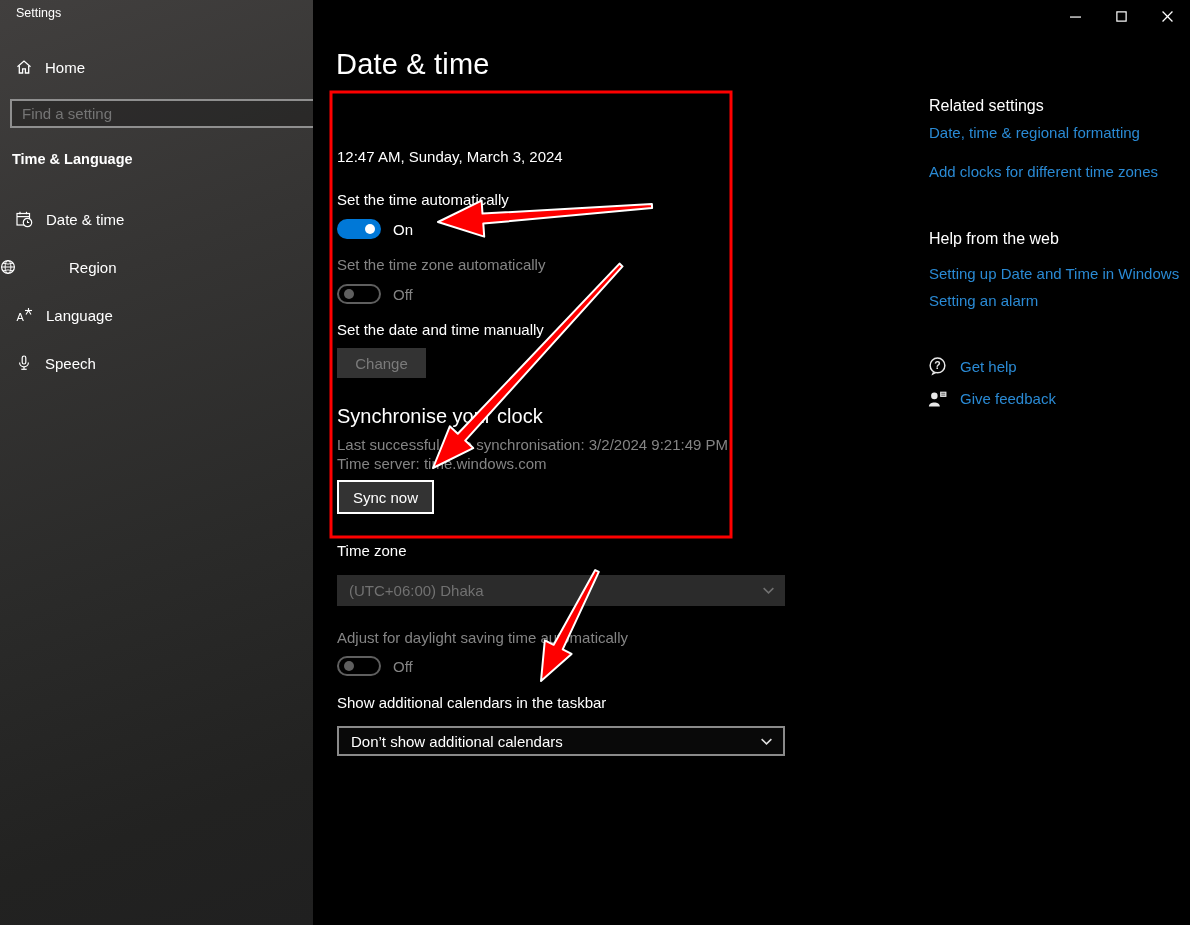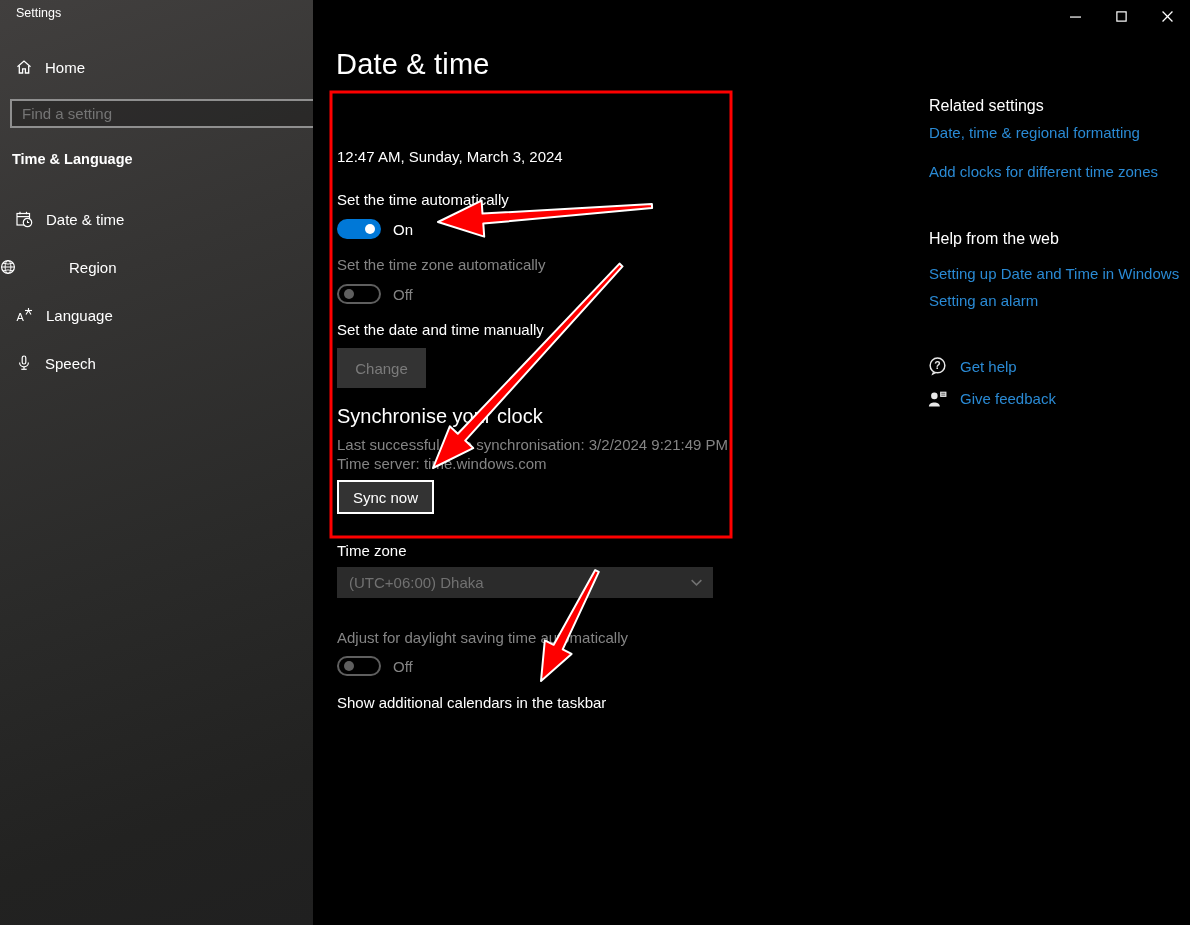--- a/index.html
+++ b/index.html
@@ -27,27 +27,27 @@
   
   .toggle { width:44px; height:20px; border-radius:10px; position:relative; cursor:pointer; }
   .toggle.on  { background:#0078d7; }
   .toggle.off { background:transparent; border:2px solid #5f5f5f; }
   .toggle .knob { position:absolute; width:10px; height:10px; border-radius:50%; top:50%; transform:translateY(-50%); }
   .toggle.on  .knob { right:6px; background:#fff; }
   .toggle.off .knob { left:5px;  background:#5f5f5f; }
   .tgl-row { display:flex; align-items:center; }
   .tgl-row .state { margin-left:12px; font-size:15px; }
   
-  .btn-change { width:89px; height:40px; background:#333333; color:#7b7b7b; font-size:15px;
+  .btn-change { width:89px; height:30px; background:#333333; color:#7b7b7b; font-size:15px;
                 border:none; font-family:"Liberation Sans", sans-serif; }
   .btn-sync   { min-width:92px; height:34px; background:#333333; color:#fff; font-size:15px;
                 border:2px solid #fff; padding:0 14px; font-family:"Liberation Sans", sans-serif; cursor:pointer; }
   
-  .dd { width:376px; display:flex; align-items:center; justify-content:space-between;
-        padding:0 10px 0 12px; font-size:15px; cursor:default; }
+  .dd { width:448px; display:flex; align-items:center; justify-content:space-between;
+        padding:0 10px 0 12px; font-size:15px; cursor:default;margin-top:8px; }
   .dd-disabled { height:31px; background:#2b2b2b; color:#717171; }
   .dd-enabled  { height:30px; background:#090909; border:2px solid #8a8a8a; color:#fff; cursor:pointer; }
   
   .rc-title { color:#fff; font-size:16px; }
   .link { color:#2a8ad4; font-size:15px; cursor:pointer; }
   .icon-row { display:flex; align-items:center; }
   .icon-row .link { margin-left:12px; }
   
   .cap-btn { top:0; width:46px; height:32px; display:flex; align-items:center; justify-content:center; cursor:pointer; }
   
@@ -160,20 +160,26 @@
 
   <div class="abs txt-dim" style="left:24px; top:629px;">Adjust for daylight saving time automatically</div>
   <div class="abs tgl-row" style="left:24px; top:656px;">
     <div class="toggle off">
         <span class="knob"></span>
       </div>
     <span class="state txt-dim">Off</span>
   </div>
 
   <div class="abs txt" style="left:24px; top:694px;">Show additional calendars in the taskbar</div>
+  <div class="abs dd dd-enabled" style="left:24px; top:718px;">
+    <span>Don’t show additional calendars</span>
+    <svg width="13" height="13" viewBox="0 0 12 12">
+      <polyline points="1.5,3.8 6,8.2 10.5,3.8" fill="none" stroke="#e0e0e0" stroke-width="1.4"></polyline>
+    </svg>
+  </div>
 
   <div class="abs rc-title" style="left:616px; top:97px;">Related settings</div>
   <div class="abs link" style="left:616px; top:124px;">Date, time &amp; regional formatting</div>
   <div class="abs link" style="left:616px; top:163px;">Add clocks for different time zones</div>
 
   <div class="abs rc-title" style="left:616px; top:230px;">Help from the web</div>
   <div class="abs link" style="left:616px; top:265px;">Setting up Date and Time in Windows</div>
   <div class="abs link" style="left:616px; top:292px;">Setting an alarm</div>
 
   <div class="abs icon-row" style="left:614px; top:356px;">

